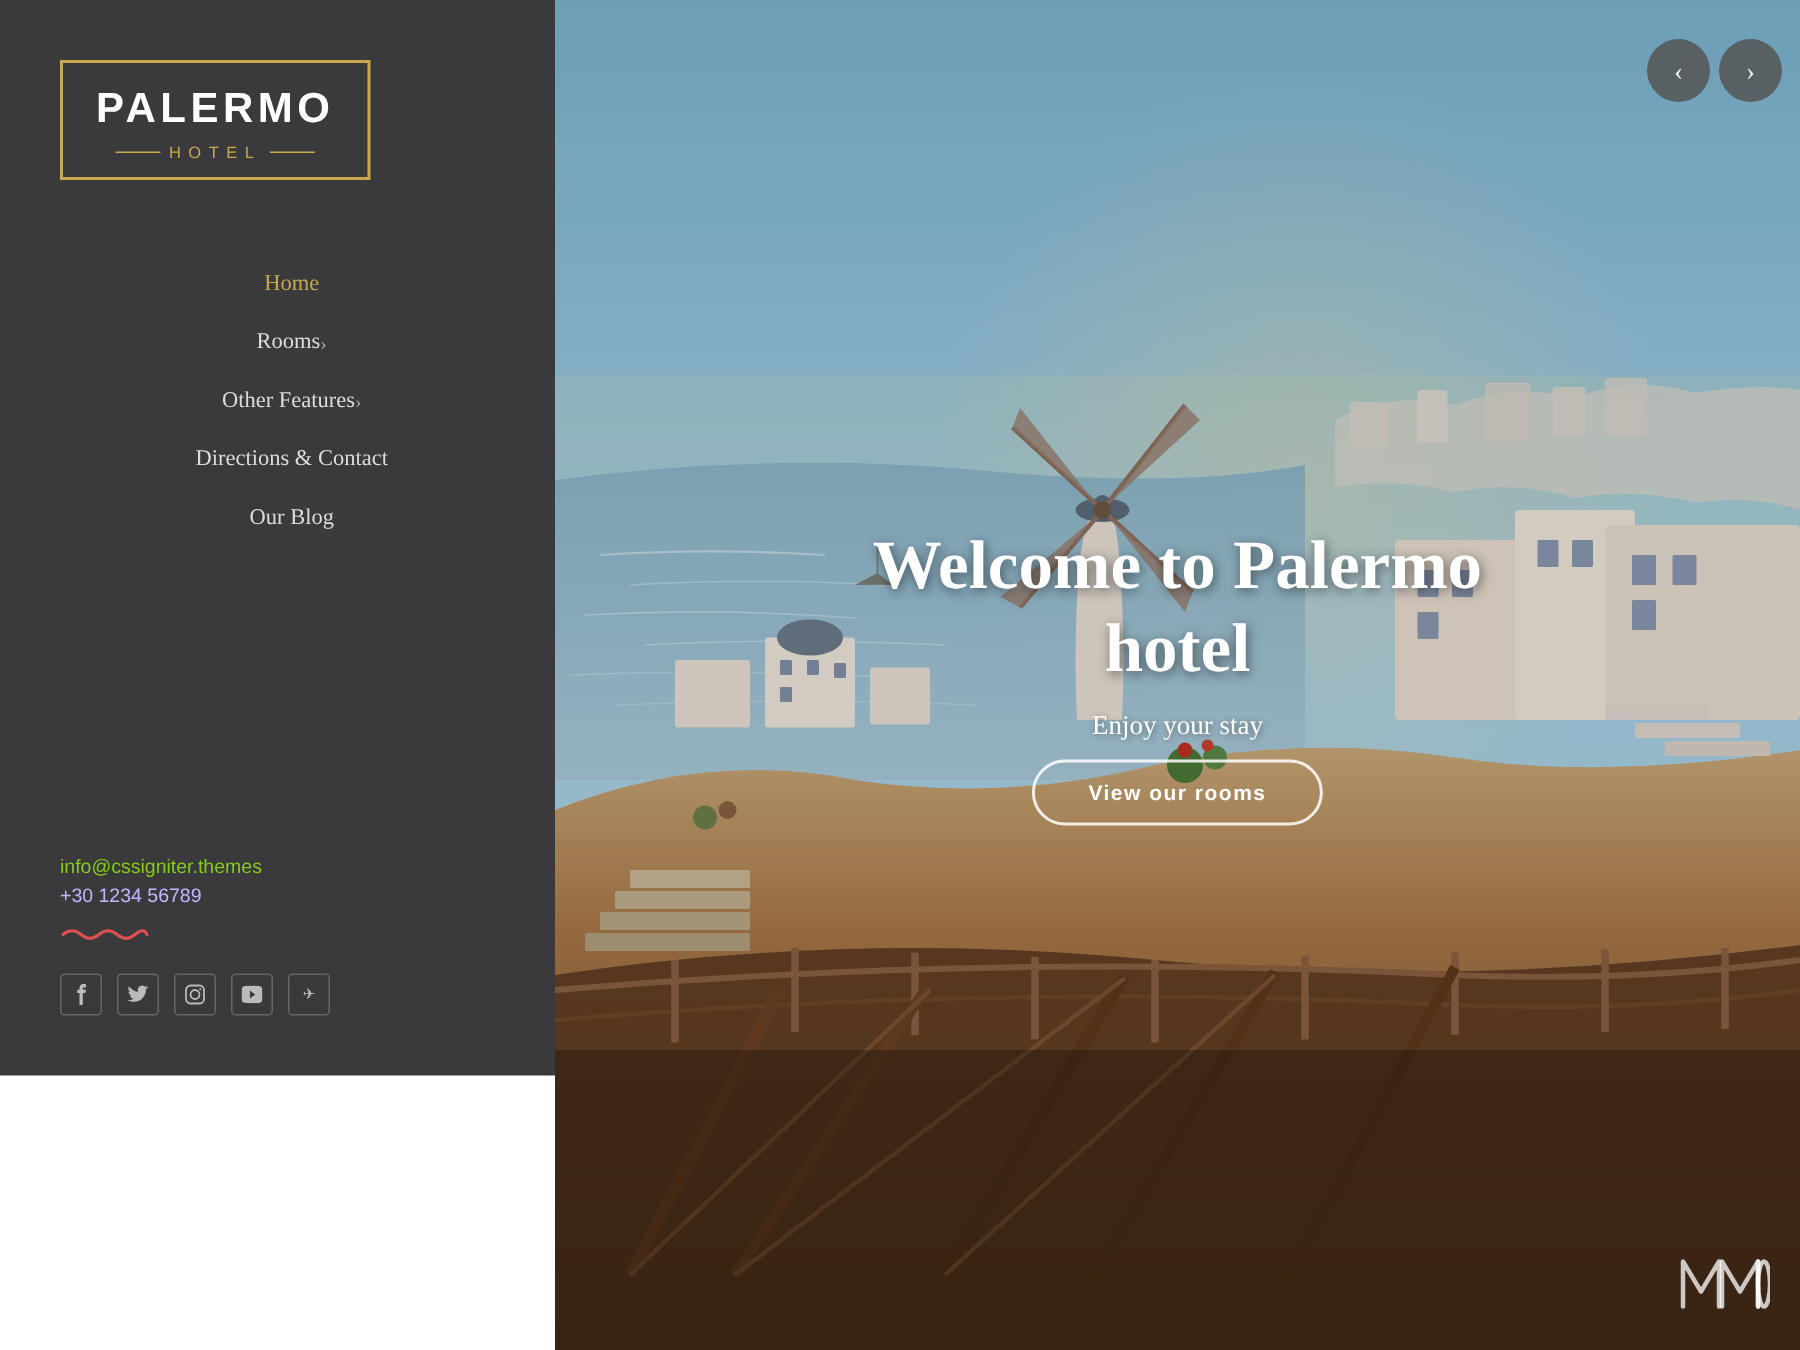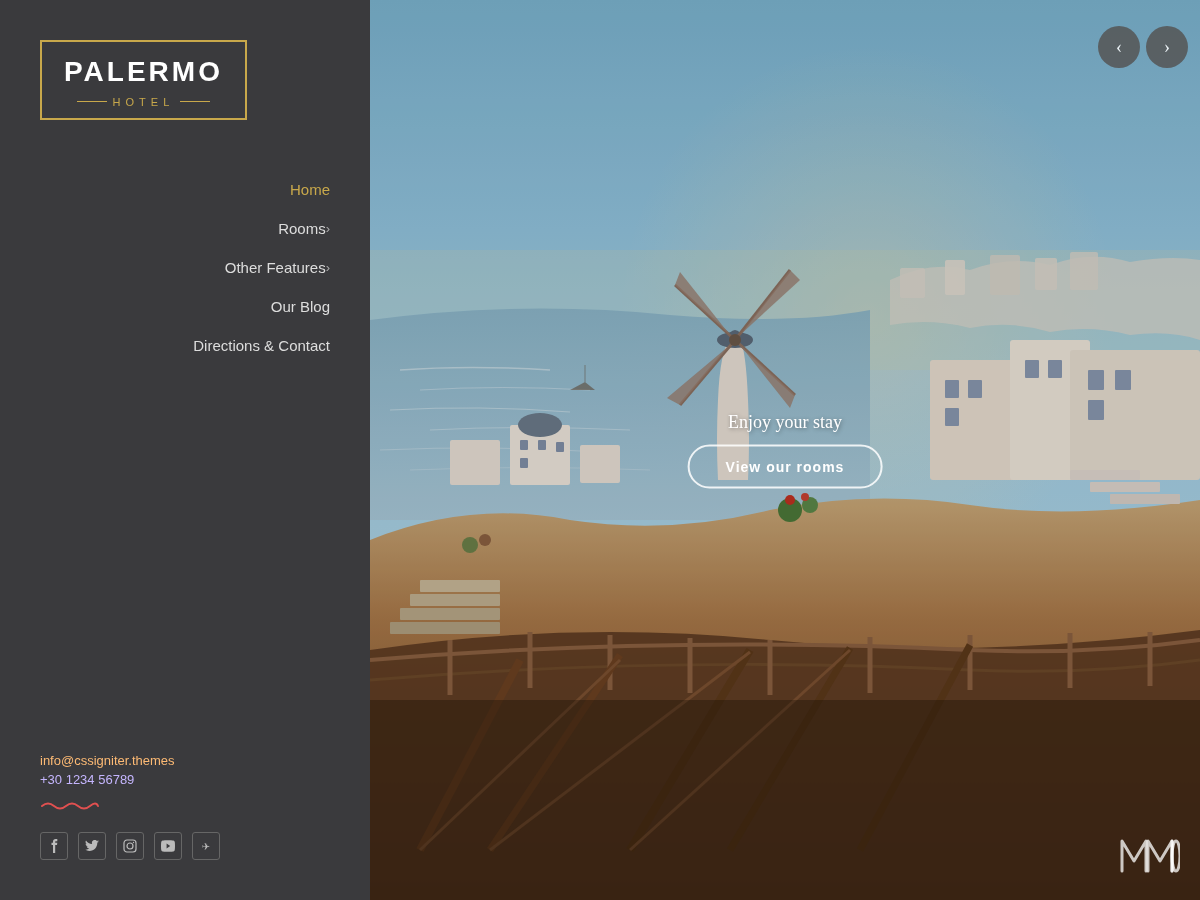--- a/index.html
+++ b/index.html
@@ -2,21 +2,21 @@
 <html><head>
   <meta charset="utf-8">
   <style>
     * { margin: 0; padding: 0; box-sizing: border-box; }
     body { width: 1200px; height: 900px; overflow: hidden; font-family: 'Georgia', serif; display: flex; }
 
     
     .sidebar {
       width: 370px;
       min-width: 370px;
-      height: 900px;
+      height: 717px;
       background: #3a3a3d;
       display: flex;
       flex-direction: column;
       padding: 0;
       position: relative;
     }
 
     .logo-area {
       padding: 40px 40px 30px 40px;
     }
@@ -61,24 +61,24 @@
     }
 
     nav {
       margin-top: 20px;
       flex: 1;
     }
 
     .nav-item {
       display: flex;
       align-items: center;
-      justify-content: flex-end;
+      justify-content: center;
       padding: 11px 40px;
       color: #ddd;
-      font-family: Liberation Sans, sans-serif;
+      font-family: Liberation Serif, serif;
       font-size: 15px;
       cursor: pointer;
       transition: color 0.2s;
       margin-left: 19px;
     }
 
     .nav-item.active {
       color: #c8a84b;
     }
 
@@ -87,21 +87,21 @@
       color: #aaa;
     }
 
     .sidebar-footer {
       padding: 30px 40px 40px 40px;
     }
 
     .footer-email {
       font-family: 'Arial', sans-serif;
       font-size: 13px;
-      color: #fdba74;
+      color: #84cc16;
       margin-bottom: 4px;
     }
 
     .footer-phone {
       font-family: Liberation Sans, sans-serif;
       font-size: 13px;
       color: #c4b5fd;
       margin-bottom: 10px;
     }
 
@@ -249,24 +249,24 @@
       </div>
       <div class="nav-item">
         <span>Rooms</span>
         <span class="chevron">›</span>
       </div>
       <div class="nav-item">
         <span>Other Features</span>
         <span class="chevron">›</span>
       </div>
       <div class="nav-item">
+        <span>Directions &amp; Contact</span>
+      </div>
+      <div class="nav-item">
         <span>Our Blog</span>
-      </div>
-      <div class="nav-item">
-        <span>Directions &amp; Contact</span>
       </div>
     </nav>
 
   <div class="sidebar-footer">
     <div class="footer-email">info@cssigniter.themes</div>
     <div class="footer-phone">+30 1234 56789</div>
     <div class="footer-squiggle">
       <svg width="60" height="14" viewBox="0 0 60 14">
         <path d="M2 7 Q8 2, 14 7 Q20 12, 26 7 Q32 2, 38 7 Q44 12, 50 7 Q56 2, 58 7" fill="none" stroke="#e05050" stroke-width="2" stroke-linecap="round"></path>
       </svg>
@@ -446,20 +446,21 @@
 
     <path d="M200 390 L215 382 L225 390 Z" fill="rgba(100,80,60,0.6)"></path>
     <line x1="215" y1="382" x2="215" y2="365" stroke="rgba(100,80,60,0.5)" stroke-width="1"></line>
 
     <rect width="830" height="900" fill="rgba(15,10,5,0.12)"></rect>
 
     <rect y="700" width="830" height="200" fill="rgba(10,5,0,0.3)"></rect>
   </svg>
 
   <div class="hero-content">
+    <div class="hero-title">Welcome to Palermo<br>hotel</div>
     <div class="hero-subtitle">Enjoy your stay</div>
     <button class="hero-btn">View our rooms</button>
   </div>
 
   <div class="slider-prev">‹</div>
   <div class="slider-next">›</div>
 
   <div class="watermark">
     <svg width="60" height="40" viewBox="0 0 60 40">
 

